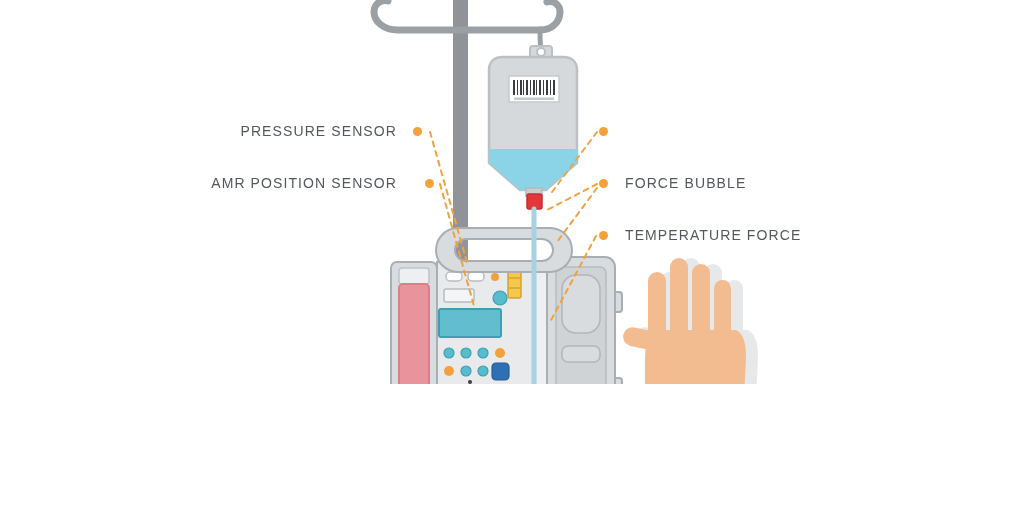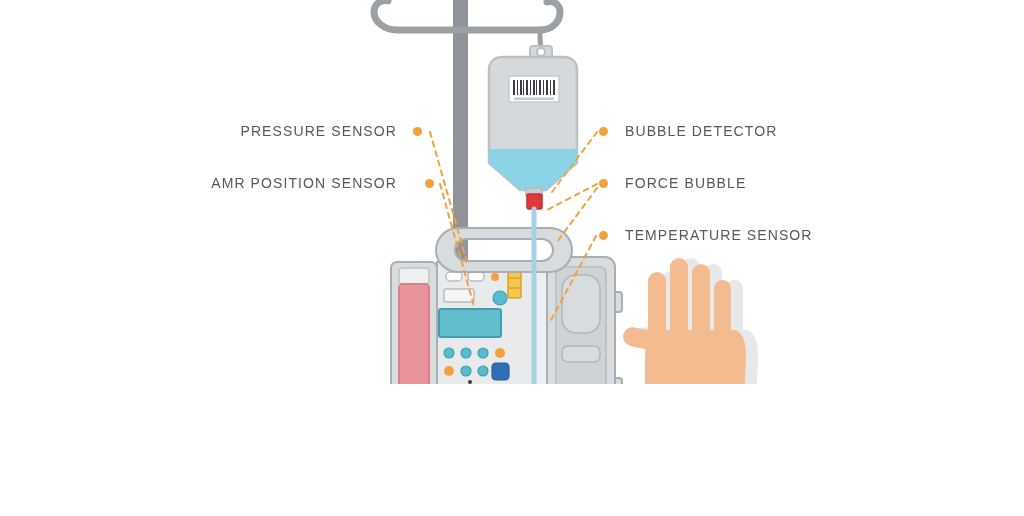--- a/index.html
+++ b/index.html
@@ -142,23 +142,22 @@
 
     <g>
       <circle cx="686" cy="466" r="14" fill="#EDEFF0" stroke="#D2D5D8" stroke-width="2"></circle>
       <circle cx="686" cy="466" r="9" fill="#CDD1D4"></circle>
     </g>
     <circle class="orange-btn" cx="666" cy="490" r="4"></circle>
   </svg>
 
   <div class="label" style="top:123px;right:627px;">PRESSURE SENSOR</div>
   <div class="label" style="top:175px;right:627px;text-align:right;">AMR POSITION SENSOR</div>
-  <div class="label" style="top:123px;left:625px;">BUBBLE DETECTOR</div>
   <div class="label" style="top:175px;left:625px;">FORCE BUBBLE</div>
-  <div class="label" style="top:227px;left:625px;">TEMPERATURE SENSOR</div>
+  <div class="label" style="top:227px;left:625px;">TEMPERATURE FORCE</div>
 
   <div class="dot" style="left:413px;top:127px;"></div>
   <div class="dot" style="left:425px;top:179px;"></div>
   <div class="dot" style="left:599px;top:127px;"></div>
   <div class="dot" style="left:599px;top:179px;"></div>
   <div class="dot" style="left:599px;top:231px;"></div>
 
 </div>
 
 </body></html>

